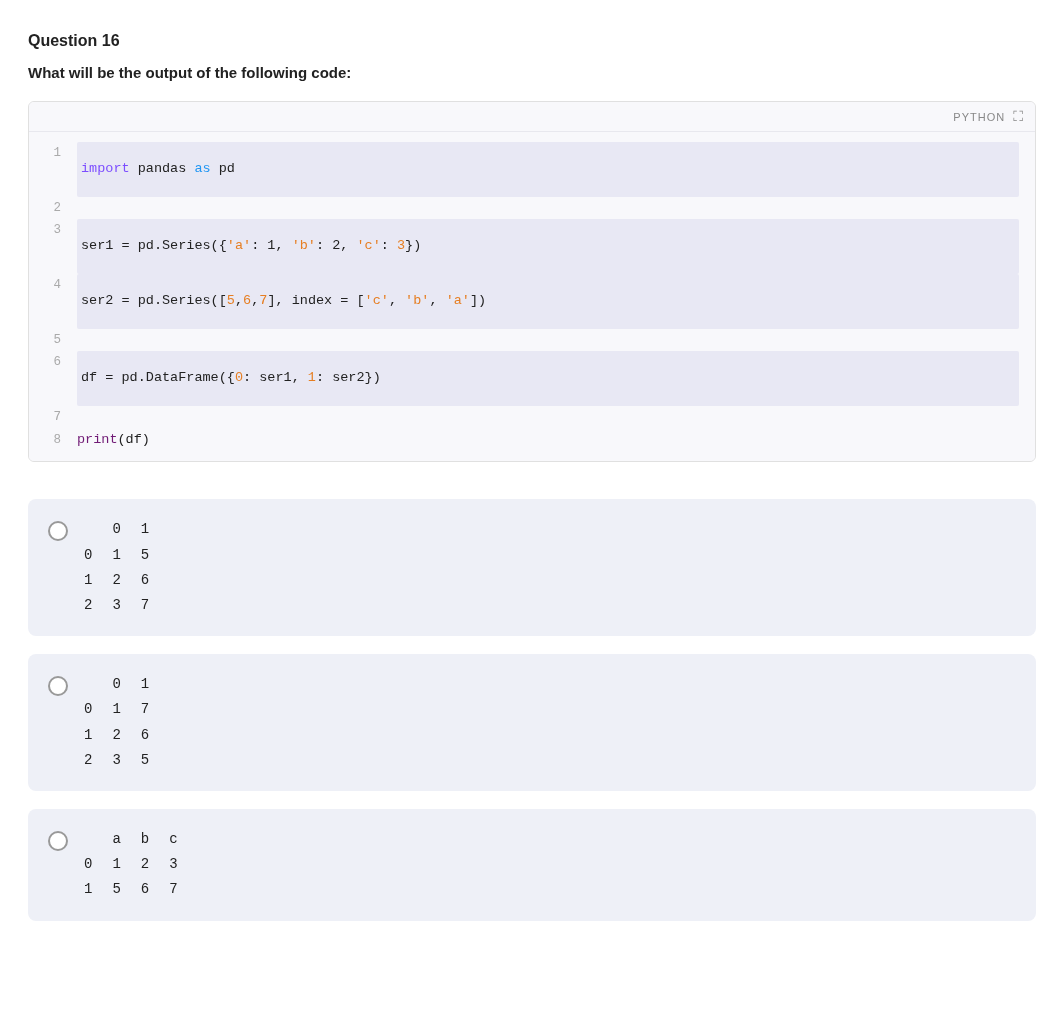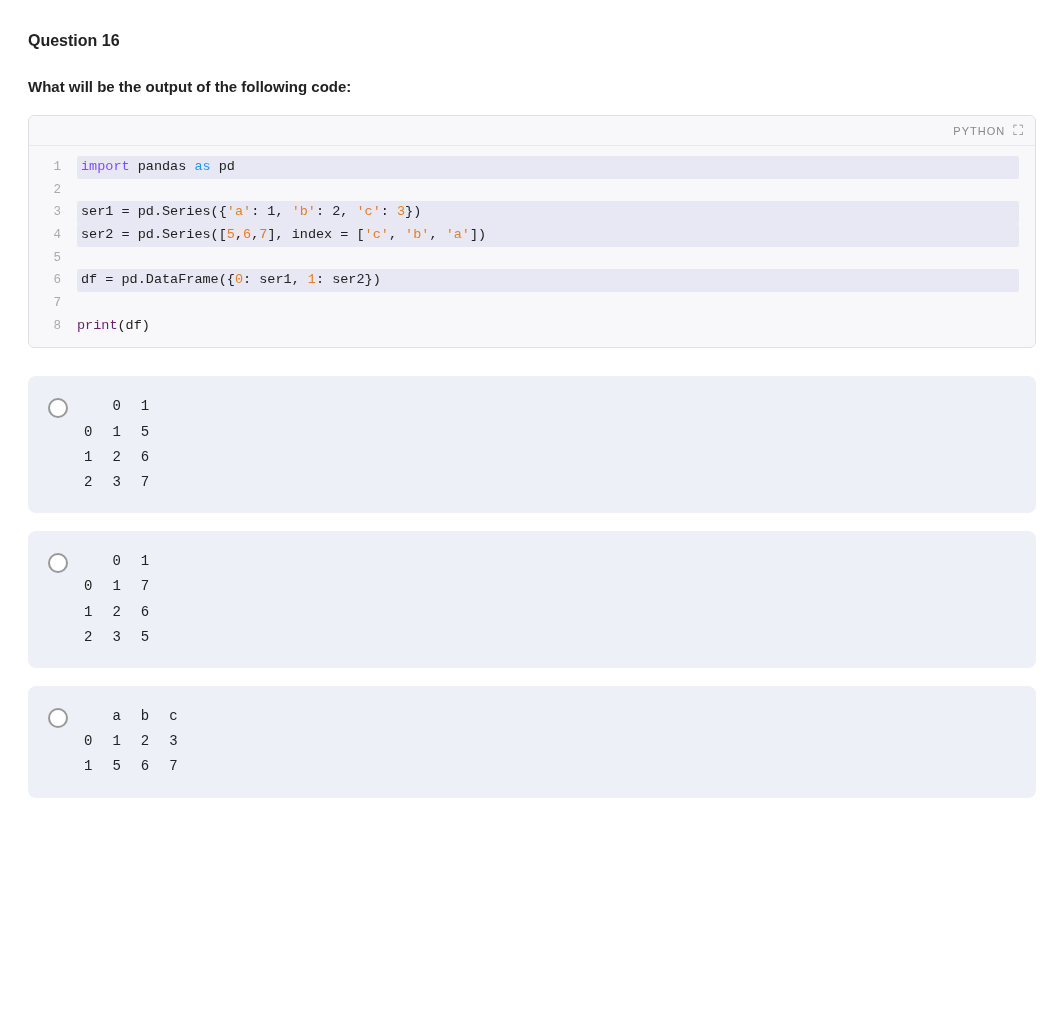--- a/index.html
+++ b/index.html
@@ -7,32 +7,32 @@
       font-family: -apple-system, BlinkMacSystemFont, 'Segoe UI', sans-serif;
       background: #fff;
       color: #222;
       padding: 32px 28px;
       font-size: 15px;
       max-width: 1064px;
     }
     .question-title {
       font-weight: 700;
       font-size: 16px;
-      margin-bottom: 28px;
+      margin-bottom: 14px;
     }
     .question-text {
       font-size: 15px;
       margin-bottom: 20px;
       font-weight: bold;
     }
     .code-block-wrapper {
       border: 1px solid #e0e0e0;
       border-radius: 6px;
       overflow: hidden;
-      margin-bottom: 28px;
+      margin-bottom: 37px;
       background: #f8f8fb;
     }
     .code-header {
       display: flex;
       justify-content: flex-end;
       align-items: center;
       padding: 6px 12px;
       background: #f8f8fb;
       border-bottom: 1px solid #e8e8ee;
       gap: 8px;
@@ -70,21 +70,21 @@
       padding-top: 1px;
     }
     .code-content {
       flex: 1;
       white-space: pre;
     }
     .highlighted-line .code-content {
       background: #e8e8f4;
       display: block;
       border-radius: 2px;
-      padding: 0 4px;
+      padding: 16px 4px;
     }
     .kw-import { color: #7c4dff; font-weight: 500; }
     .kw-as { color: #2196f3; }
     .kw-print { color: #701a75; font-weight: 500; }
     .str { color: #e67e22; }
     .num { color: #e67e22; }
     .plain { color: #222; }
 
     .options-area {
       display: flex;

